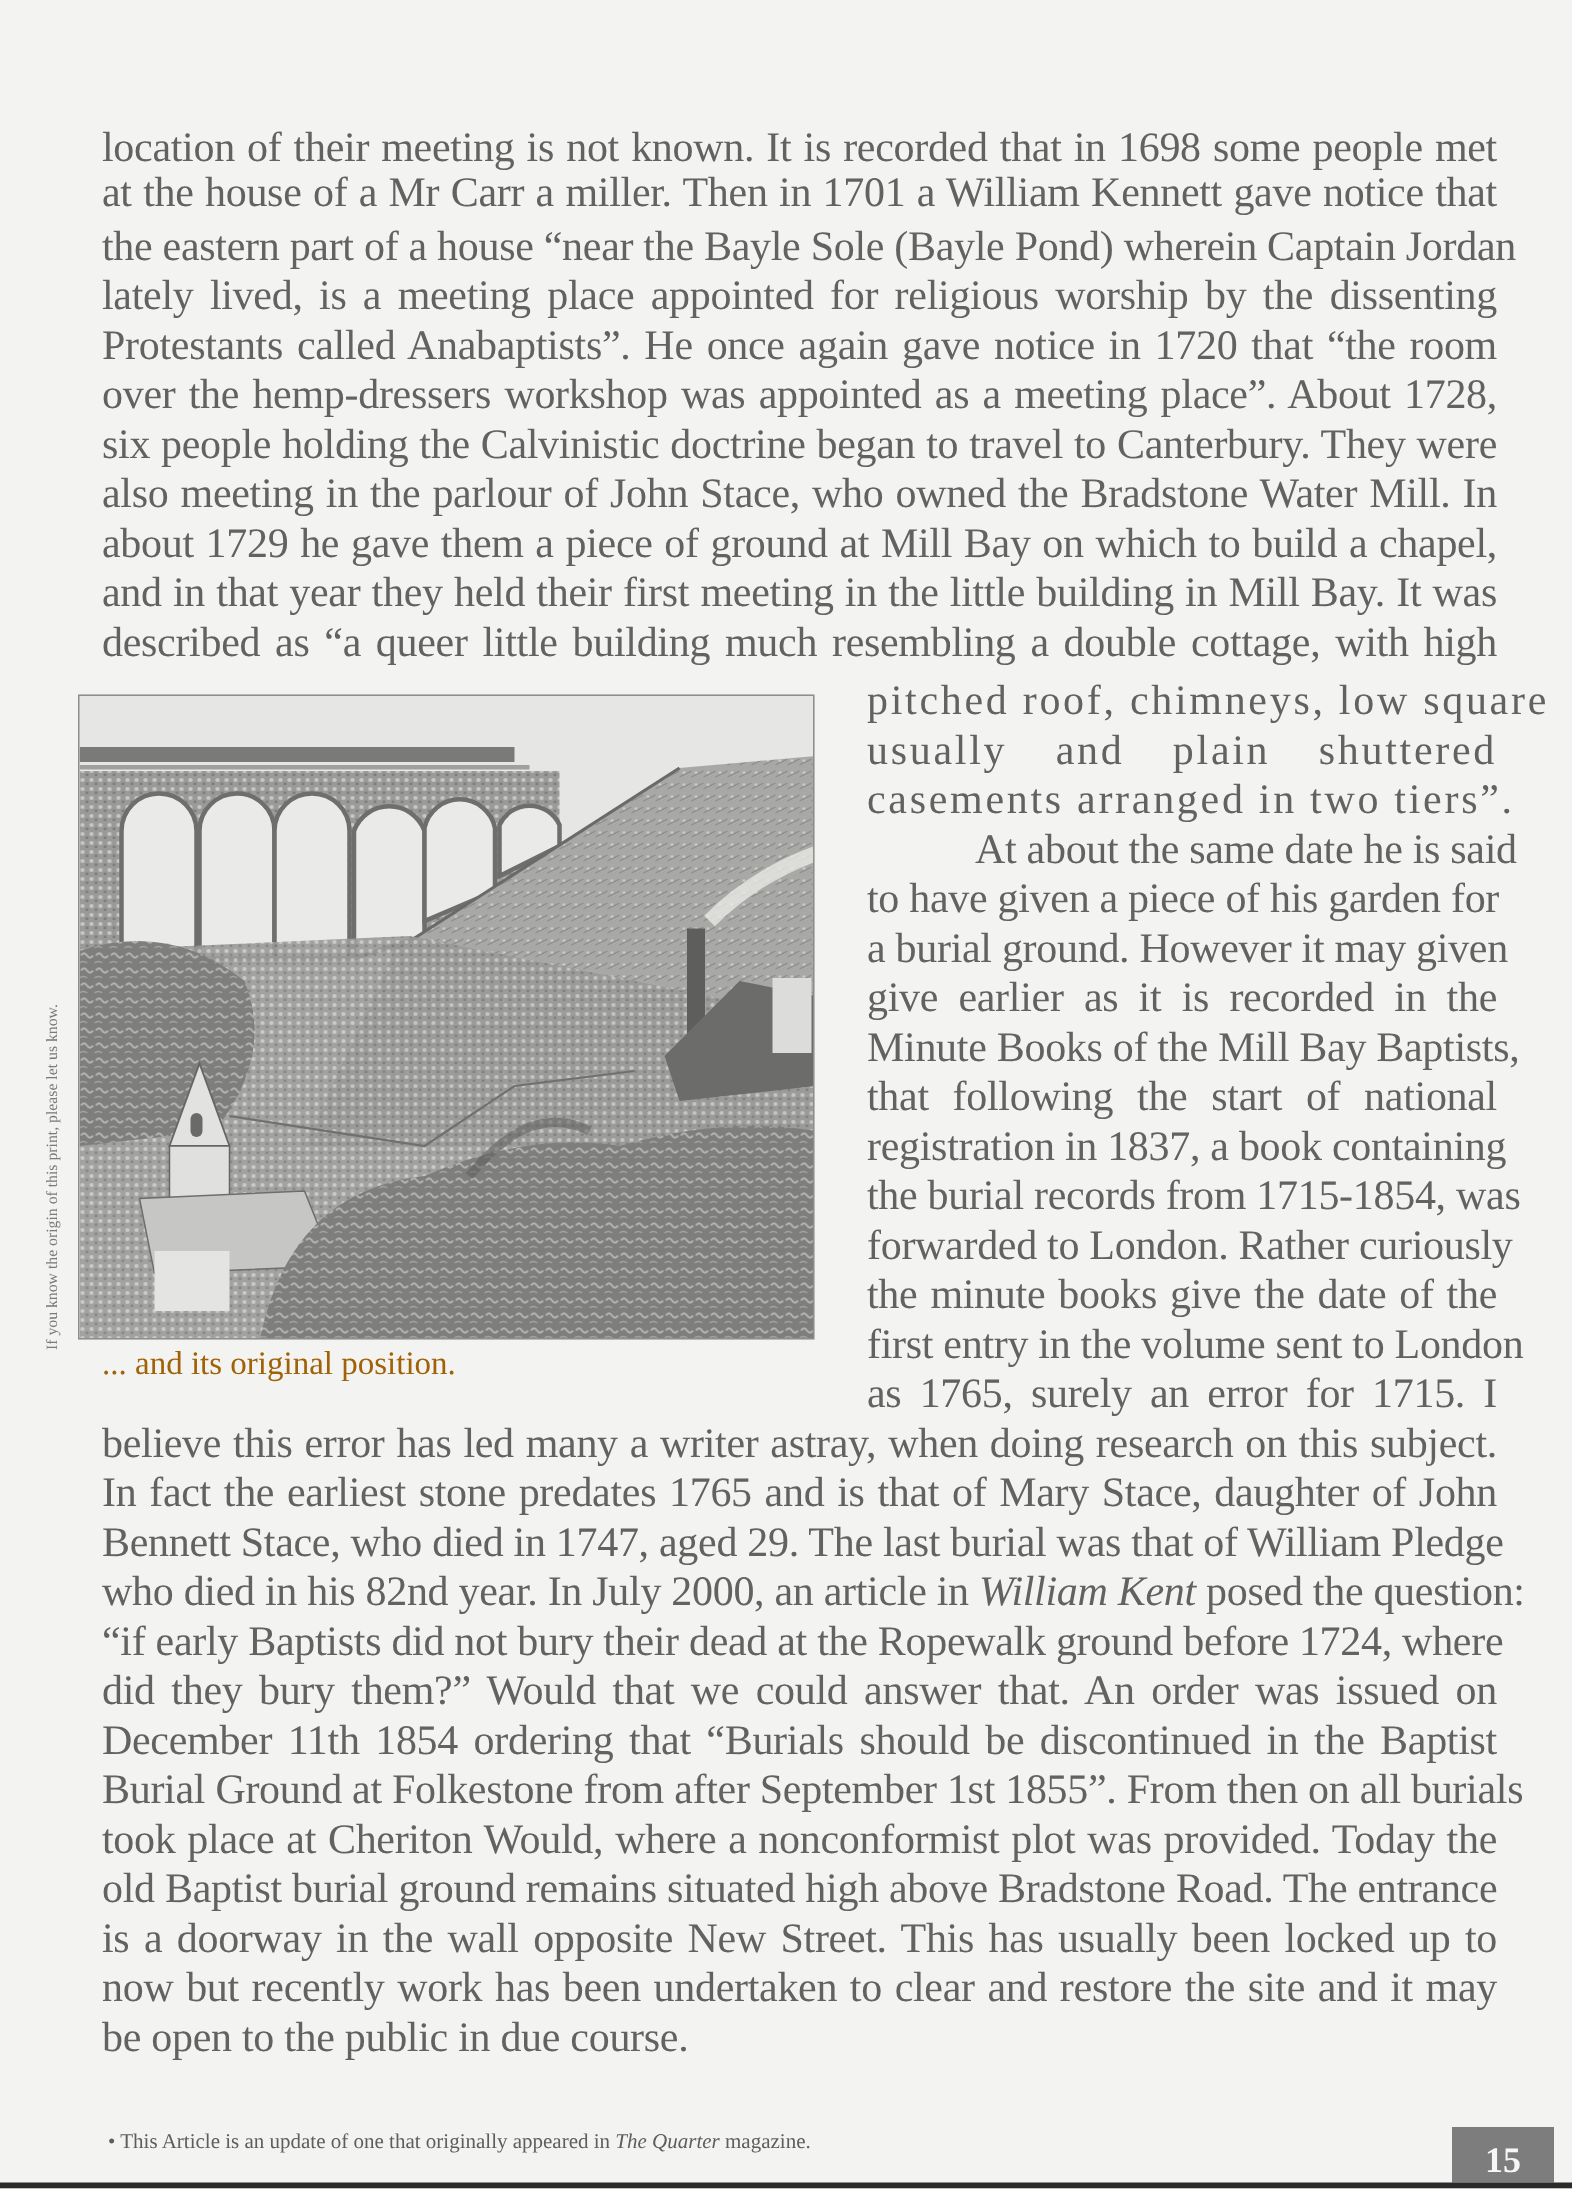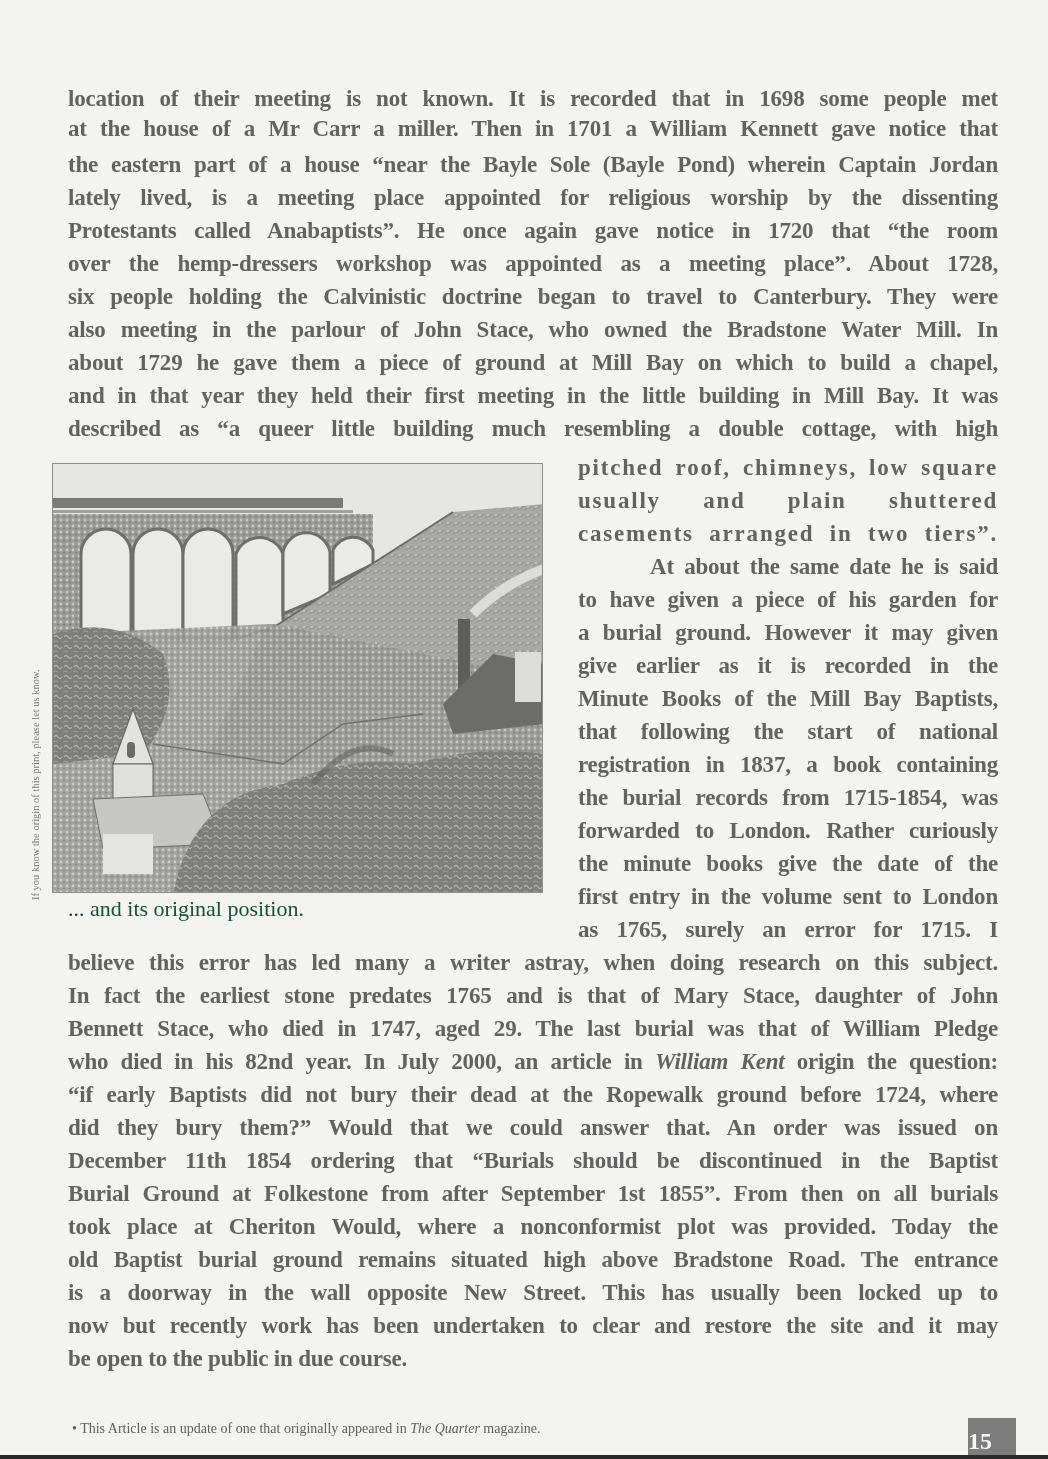--- a/index.html
+++ b/index.html
@@ -4,60 +4,59 @@
 <style>
   html, body { margin: 0; padding: 0; }
   body {
     width: 1048px; height: 1459px; position: relative; overflow: hidden;
     background: #f3f3f1;
     font-family: "Liberation Serif", "DejaVu Serif", serif;
     color: #626262;
   }
   .line {
     position: absolute;
-    font-size: 23px;
+    font-size: 28px;
     line-height: 30px;
     white-space: nowrap;
     text-align: justify;
     text-align-last: justify;
     letter-spacing: -0.2px;
-    font-weight: bold;
   }
   .full { left: 68px; width: 930px; }
   .right { left: 578px; width: 420px; }
   .right.indent { left: 650px; width: 348px; }
   .last { text-align-last: left; }
   .sp { letter-spacing: 1.8px; }
   em { font-style: italic; }
 
   .figure {
     position: absolute; left: 52px; top: 463px; width: 491px; height: 430px;
     border: 1px solid #8e8e8e; box-sizing: border-box; overflow: hidden;
     background: #d8d8d6;
   }
   .figure svg { display: block; }
   .caption {
     position: absolute; left: 68px; top: 896px;
-    font-size: 22px; line-height: 26px; color: #14532d;
+    font-size: 22px; line-height: 26px; color: #a16207;
   }
   .side-note {
     position: absolute; left: 30px; top: 900px;
     transform-origin: 0 0; transform: rotate(-90deg);
     font-size: 10.5px; color: #7a7a7a; white-space: nowrap;
     width: 290px;
   }
   .footnote {
     position: absolute; left: 72px; top: 1416px;
     font-size: 14px; line-height: 26px; color: #5e5e5e;
   }
   .page-num {
-    position: absolute; left: 968px; top: 1418px; width: 48px; height: 37px;
+    position: absolute; left: 968px; top: 1418px; width: 68px; height: 37px;
     background: #7d7d7d; color: #f6f6f6;
     font-family: "Liberation Serif", serif; font-weight: bold; font-size: 24px;
-    text-align: left; line-height: 46px; overflow: hidden;
+    text-align: center; line-height: 46px; overflow: hidden;
   }
   .bottom-bar {
     position: absolute; left: 0; top: 1455px; width: 1048px; height: 4px; background: #2a2a2a;
   }
 </style>
 </head>
 <body>
 
 <div class="line full" style="top:84px">location of their meeting is not known. It is recorded that in 1698 some people met</div>
 <div class="line full" style="top:114px">at the house of a Mr Carr a miller. Then in 1701 a William Kennett gave notice that</div>
@@ -149,21 +148,21 @@
 <div class="line right" style="top:750px">registration in 1837, a book containing</div>
 <div class="line right" style="top:783px">the burial records from 1715-1854, was</div>
 <div class="line right" style="top:816px">forwarded to London. Rather curiously</div>
 <div class="line right" style="top:849px">the minute books give the date of the</div>
 <div class="line right" style="top:882px">first entry in the volume sent to London</div>
 <div class="line right" style="top:915px">as 1765, surely an error for 1715. I</div>
 
 <div class="line full" style="top:948px">believe this error has led many a writer astray, when doing research on this subject.</div>
 <div class="line full" style="top:981px">In fact the earliest stone predates 1765 and is that of Mary Stace, daughter of John</div>
 <div class="line full" style="top:1014px">Bennett Stace, who died in 1747, aged 29. The last burial was that of William Pledge</div>
-<div class="line full" style="top:1047px"><span>who died in his 82nd year. In July 2000, an article in </span><em>William Kent</em><span> origin the question:</span></div>
+<div class="line full" style="top:1047px"><span>who died in his 82nd year. In July 2000, an article in </span><em>William Kent</em><span> posed the question:</span></div>
 <div class="line full" style="top:1080px">“if early Baptists did not bury their dead at the Ropewalk ground before 1724, where</div>
 <div class="line full" style="top:1113px">did they bury them?” Would that we could answer that. An order was issued on</div>
 <div class="line full" style="top:1146px">December 11th 1854 ordering that “Burials should be discontinued in the Baptist</div>
 <div class="line full" style="top:1179px">Burial Ground at Folkestone from after September 1st 1855”. From then on all burials</div>
 <div class="line full" style="top:1212px">took place at Cheriton Would, where a nonconformist plot was provided. Today the</div>
 <div class="line full" style="top:1245px">old Baptist burial ground remains situated high above Bradstone Road. The entrance</div>
 <div class="line full" style="top:1278px">is a doorway in the wall opposite New Street. This has usually been locked up to</div>
 <div class="line full" style="top:1311px">now but recently work has been undertaken to clear and restore the site and it may</div>
 <div class="line full last" style="top:1344px">be open to the public in due course.</div>
 

